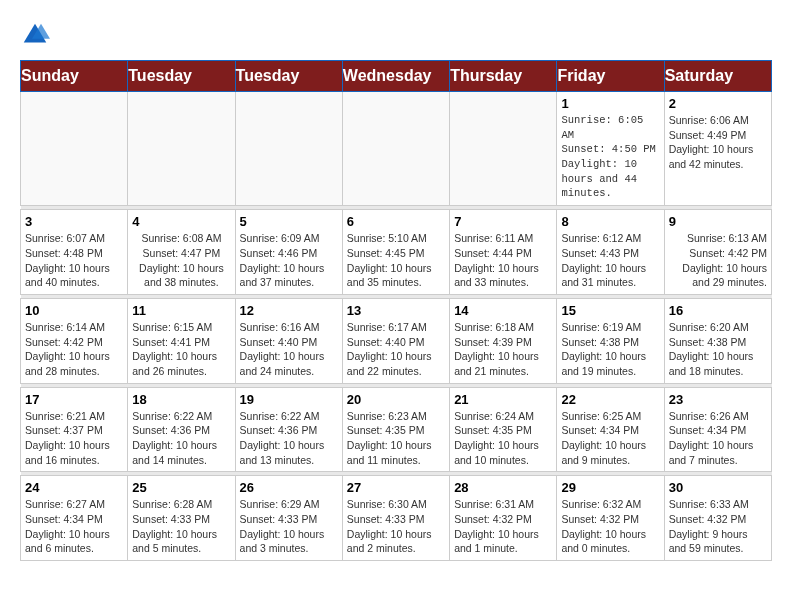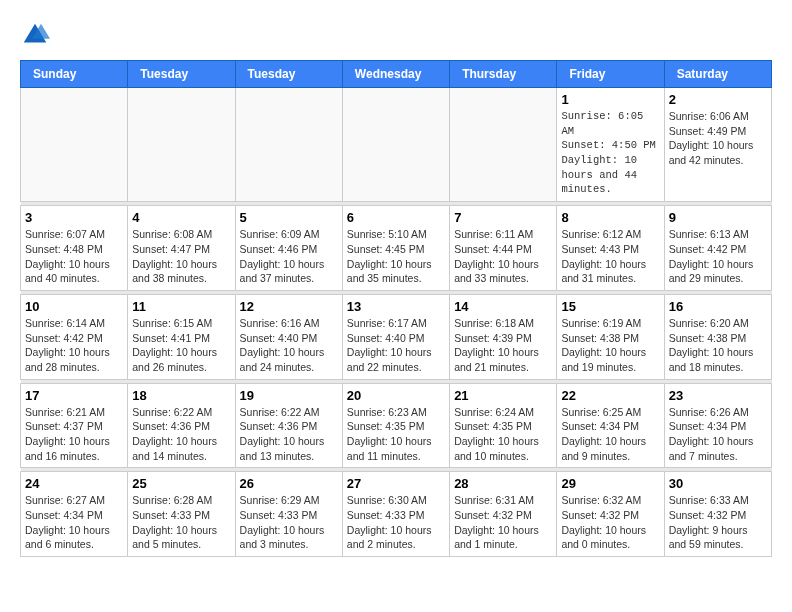--- a/index.html
+++ b/index.html
@@ -43,25 +43,25 @@
     .location-title {
       font-size: 16px;
       color: #555;
     }
     .calendar {
       width: 100%;
       border-collapse: collapse;
       font-size: 11px;
     }
     .calendar th {
-      background-color: #3b82f6;
+      background-color: #7f1d1d;
       color: #fff;
-      padding: 6px 12px;
+      padding: 6px 0;
       text-align: left;
-      font-size: 12px;
+      font-size: 16px;
       border: 1px solid #1565c0;
     }
     .calendar td {
       border: 1px solid #ccc;
       vertical-align: top;
       padding: 4px;
       width: calc(100% / 7);
       min-height: 80px;
       background: #fff;
     }
@@ -143,21 +143,21 @@
       </tr>
       <tr>
         <td>
           <span class="day-number">3</span>
           <div class="day-info" style="white-space: pre-line;">Sunrise: 6:07 AM
 Sunset: 4:48 PM
 Daylight: 10 hours and 40 minutes.</div>
         </td>
         <td>
           <span class="day-number">4</span>
-          <div class="day-info" style="white-space: pre-line;">Sunrise: 6:08 AM
+          <div class="day-info" style="white-space: pre-line; text-align: center;">Sunrise: 6:08 AM
 Sunset: 4:47 PM
 Daylight: 10 hours and 38 minutes.</div>
         </td>
         <td>
           <span class="day-number">5</span>
           <div class="day-info" style="white-space: pre-line;">Sunrise: 6:09 AM
 Sunset: 4:46 PM
 Daylight: 10 hours and 37 minutes.</div>
         </td>
         <td>
@@ -173,21 +173,21 @@
 Daylight: 10 hours and 33 minutes.</div>
         </td>
         <td>
           <span class="day-number">8</span>
           <div class="day-info" style="white-space: pre-line;">Sunrise: 6:12 AM
 Sunset: 4:43 PM
 Daylight: 10 hours and 31 minutes.</div>
         </td>
         <td>
           <span class="day-number">9</span>
-          <div class="day-info" style="white-space: pre-line;">Sunrise: 6:13 AM
+          <div class="day-info" style="white-space: pre-line; text-align: right;">Sunrise: 6:13 AM
 Sunset: 4:42 PM
 Daylight: 10 hours and 29 minutes.</div>
         </td>
       </tr>
       <tr class="row-spacer">
         <td colspan="7"></td>
       </tr>
       <tr>
         <td>
           <span class="day-number">10</span>

